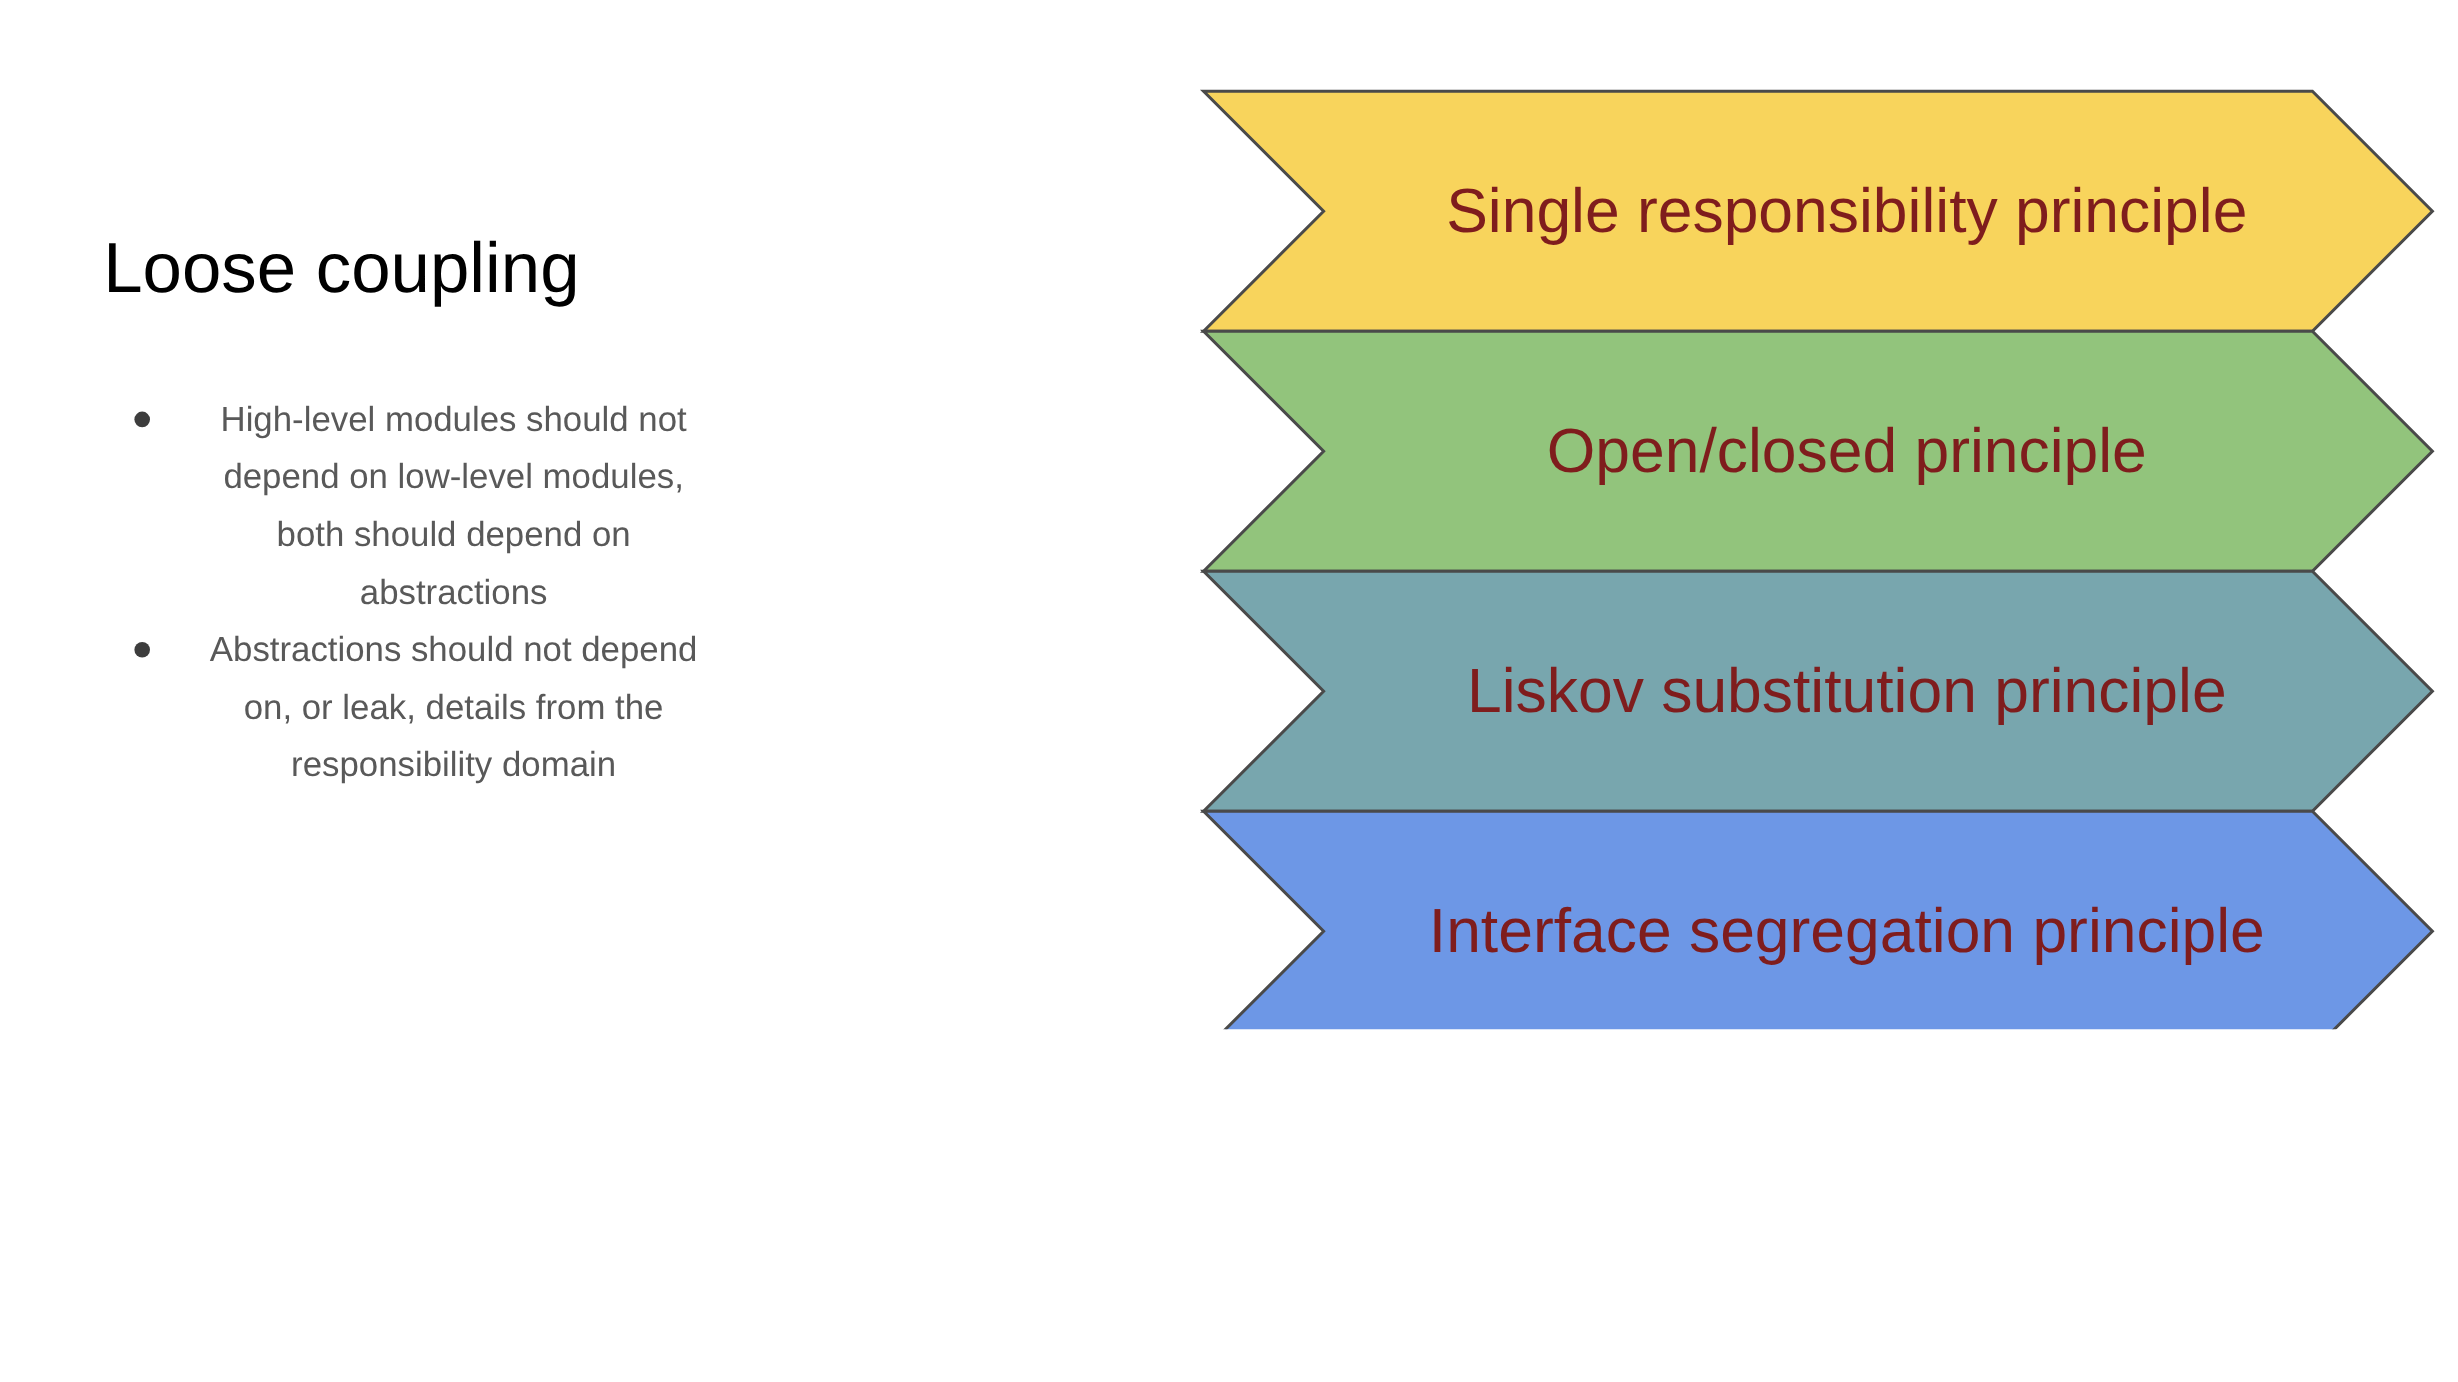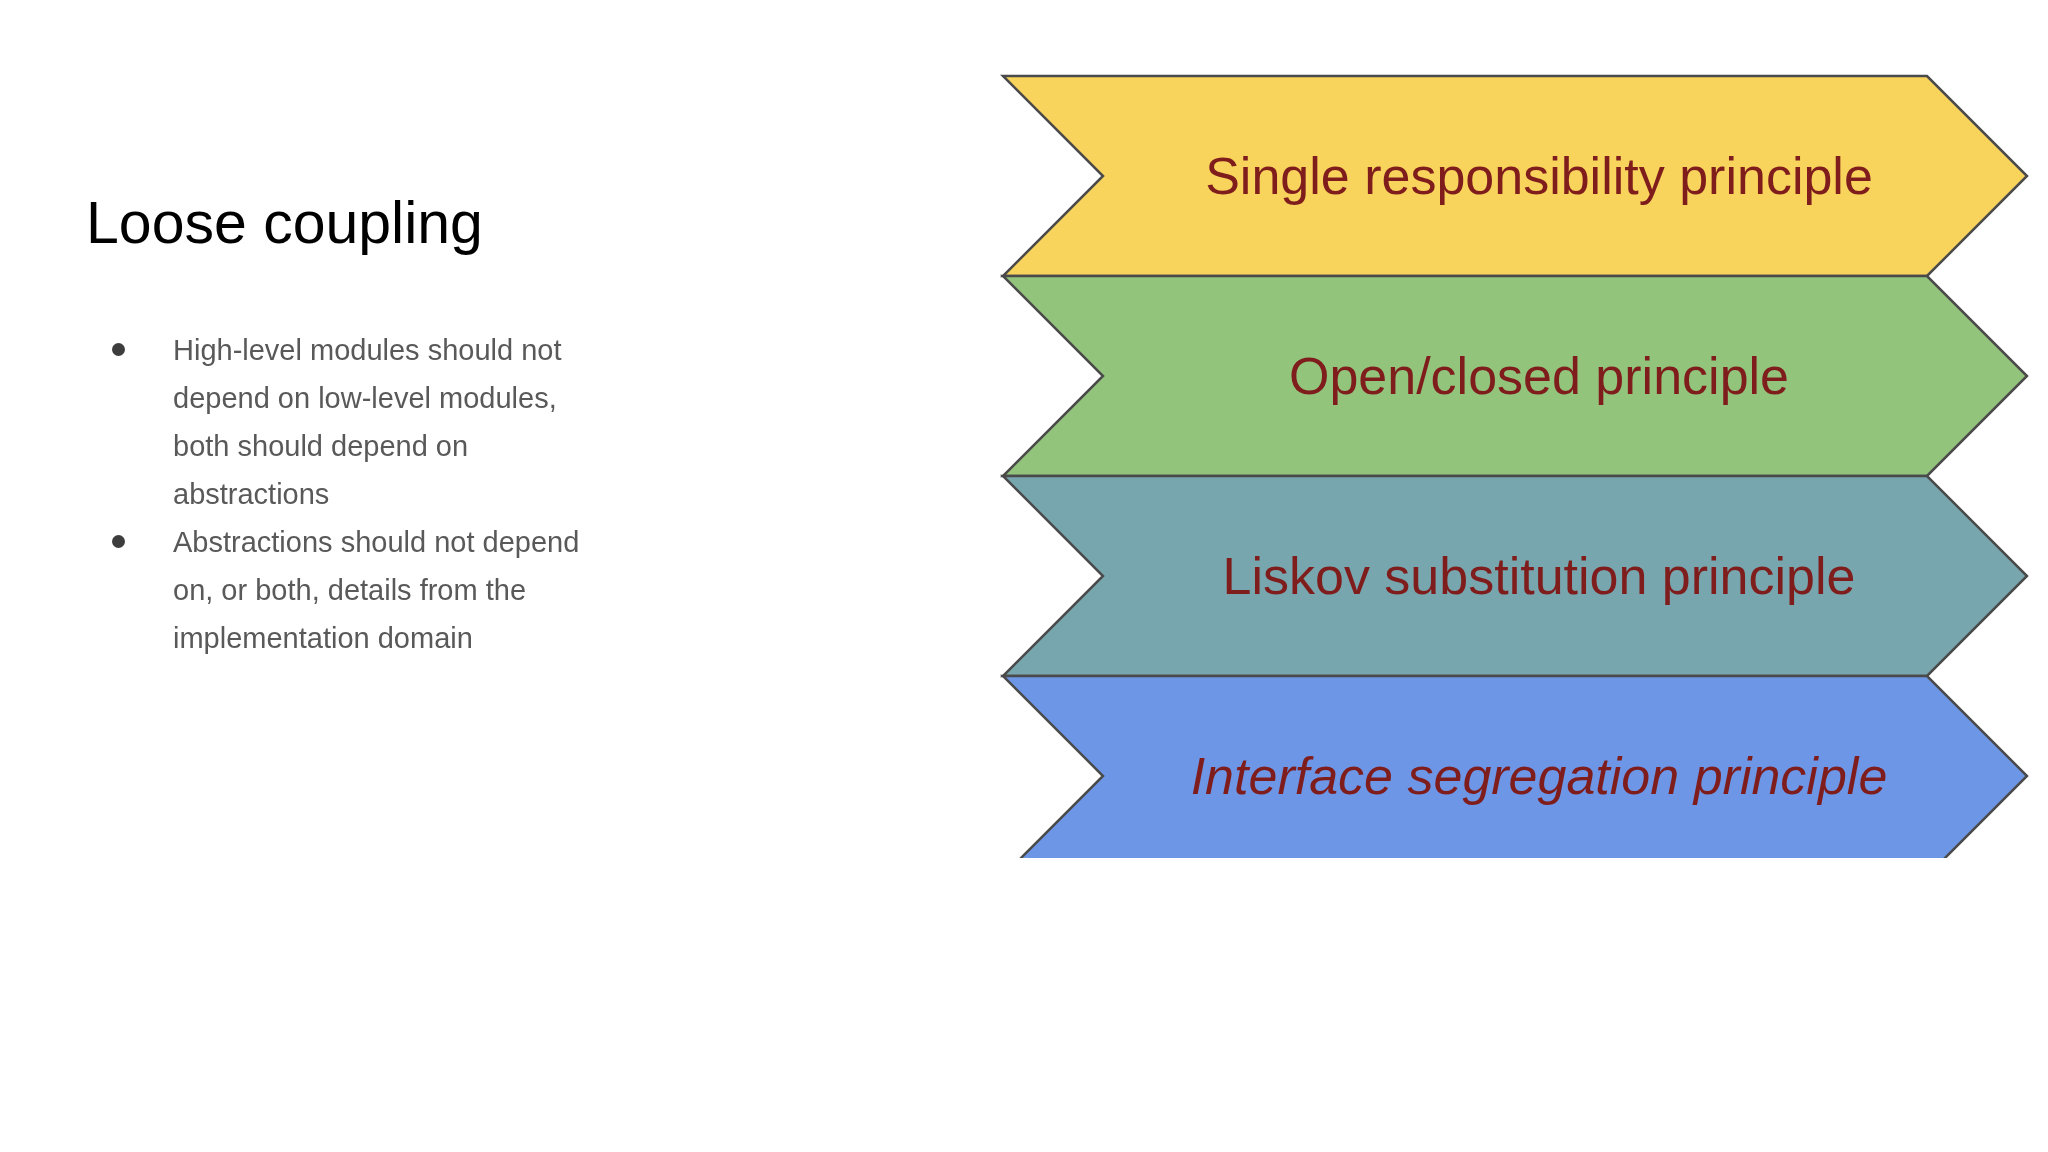--- a/index.html
+++ b/index.html
@@ -18,20 +18,21 @@
     line-height:64px;
     font-weight:400;
     color:#000000;
     white-space:nowrap;
   }
   .bullet-list{
     position:absolute;
     left:112px;top:326px;
     margin:0;padding:0;
     list-style:none;
+    text-align:center;
   }
   .bullet-item{
     display:flex;
     align-items:flex-start;
   }
   .bullet-dot{
     flex:none;
     width:13px;height:13px;
     border-radius:50%;
     background:#3d3d3d;
@@ -60,42 +61,42 @@
     align-items:center;
     justify-content:center;
     font-size:52px;
     color:#7f1d1d;
     white-space:nowrap;
     pointer-events:none;
   }
   .alabel.row-0{left:1103px;width:872px;top:76px;}
   .alabel.row-1{left:1103px;width:872px;top:276px;}
   .alabel.row-2{left:1103px;width:872px;top:476px;}
-  .alabel.row-3{left:1103px;width:872px;top:676px;font-style:italic;}
+  .alabel.row-3{left:1103px;width:872px;top:676px;}
   .alabel.row-4{
     left:936px;width:1054px;top:876px;
     font-weight:700;
     font-size:60px;
   }
 </style>
 </head>
 <body>
 
 <div class="slide">
 
   <h1 class="slide-title">Loose coupling</h1>
 
   <ul class="bullet-list">
     <li class="bullet-item">
       <span class="bullet-dot"></span>
       <span class="bullet-text">High-level modules should not depend on low-level modules, both should depend on abstractions</span>
     </li>
     <li class="bullet-item">
       <span class="bullet-dot"></span>
-      <span class="bullet-text">Abstractions should not depend on, or both, details from the implementation domain</span>
+      <span class="bullet-text">Abstractions should not depend on, or leak, details from the responsibility domain</span>
     </li>
   </ul>
 
   <svg class="chevron-svg" width="2048" height="1152" viewBox="0 0 2048 1152">
     <polygon points="1003,76 1927,76 2027,176 1927,276 1003,276 1103,176" fill="#f8d45c"></polygon>
     <polygon points="1003,276 1927,276 2027,376 1927,476 1003,476 1103,376" fill="#92c47c"></polygon>
     <polygon points="1003,476 1927,476 2027,576 1927,676 1003,676 1103,576" fill="#78a6ae"></polygon>
     <polygon points="1003,676 1927,676 2027,776 1927,876 1003,876 1103,776" fill="#6d97e6"></polygon>
     <polygon points="836,876 1927,876 2027,976 1927,1076 836,1076 936,976" fill="#3e84c6"></polygon>
   </svg>

